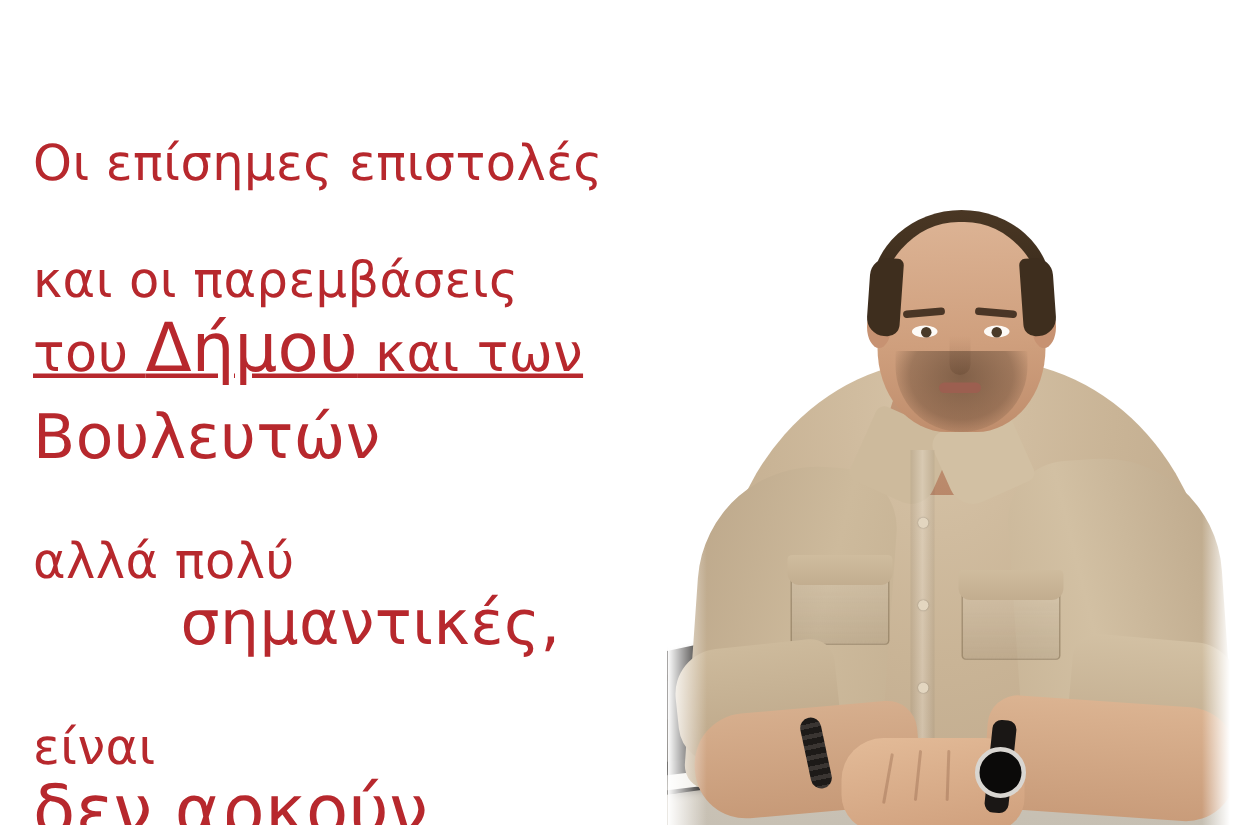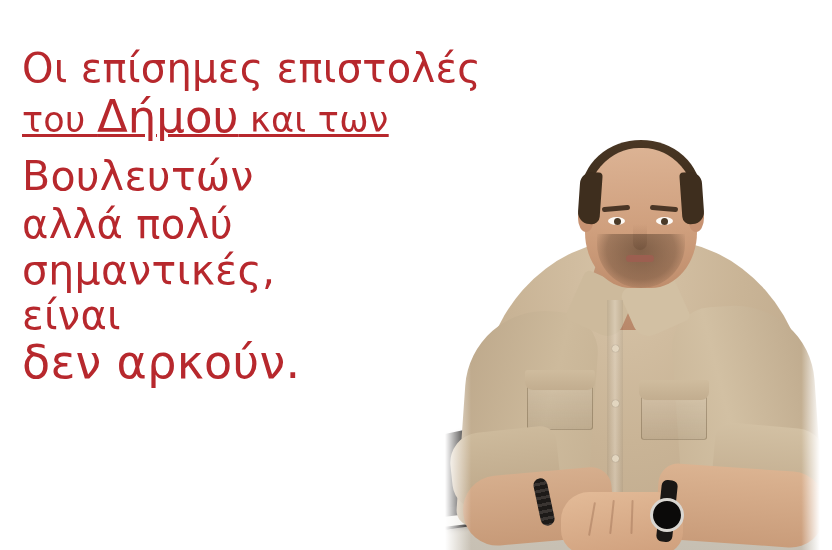--- a/index.html
+++ b/index.html
@@ -25,36 +25,36 @@
     font-family:"DejaVu Sans", sans-serif;
     font-weight:400;
     letter-spacing:0.3px;
   }
   .qline {
     display:block;
     white-space:nowrap;
     line-height:1.04;
     color:#B7282D;
   }
-  .qline.sz-md   { font-size:40px; }
+  .qline.sz-md   { font-size:33px;margin-top:44px; }
   .qline.sz-lg   { font-size:41px; }
   .qline.sz-xl   { font-size:46px; }
   .qline.mix     { font-size:35px; }
   .qline .big {
     font-size:45px;
     letter-spacing:0px;
   }
 
   
   .l1 { margin-top:0px;  }
   .l2 { margin-top:4px;  }
   .l3 { margin-top:4px;text-decoration:underline;  }
   .l4 { margin-top:15px;  }
   .l5 { margin-top:6px;  }
-  .l6 { margin-top:3px;  }
+  .l6 { margin-top:3px;text-align:center;  }
   .l7 { margin-top:4px;  }
   .l8 { margin-top:1px;  }
   .l9 { margin-top:2px;  }
 
   
   .photo {
     position:absolute;
     left:445px; top:100px;
     width:375px; height:450px;
     overflow:hidden;
@@ -298,20 +298,21 @@
 </style>
 </head>
 <body>
 
 <div class="canvas">
 
   <div class="quote-block">
 
     <span class="qline sz-md l1">Οι επίσημες επιστολές</span>
 
+    <span class="qline sz-md l2">και οι παρεμβάσεις</span>
 
     <span class="qline mix l3"><span>του </span><span class="big">Δήμου</span><span> και των</span></span>
 
     <span class="qline sz-lg l4">Βουλευτών</span>
 
     <span class="qline sz-md l5">αλλά πολύ</span>
 
     <span class="qline sz-lg l6">σημαντικές,</span>
 
     <span class="qline sz-md l7">είναι</span>

